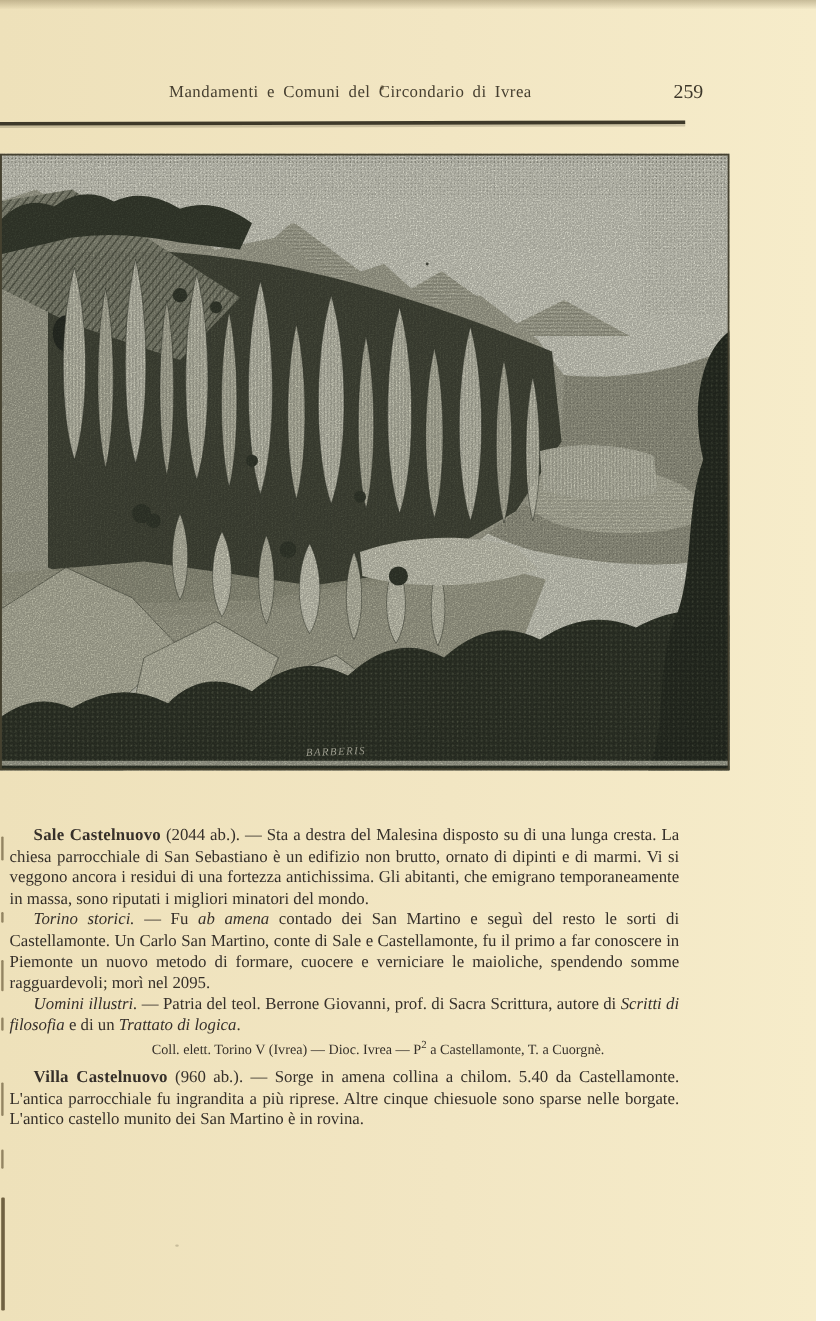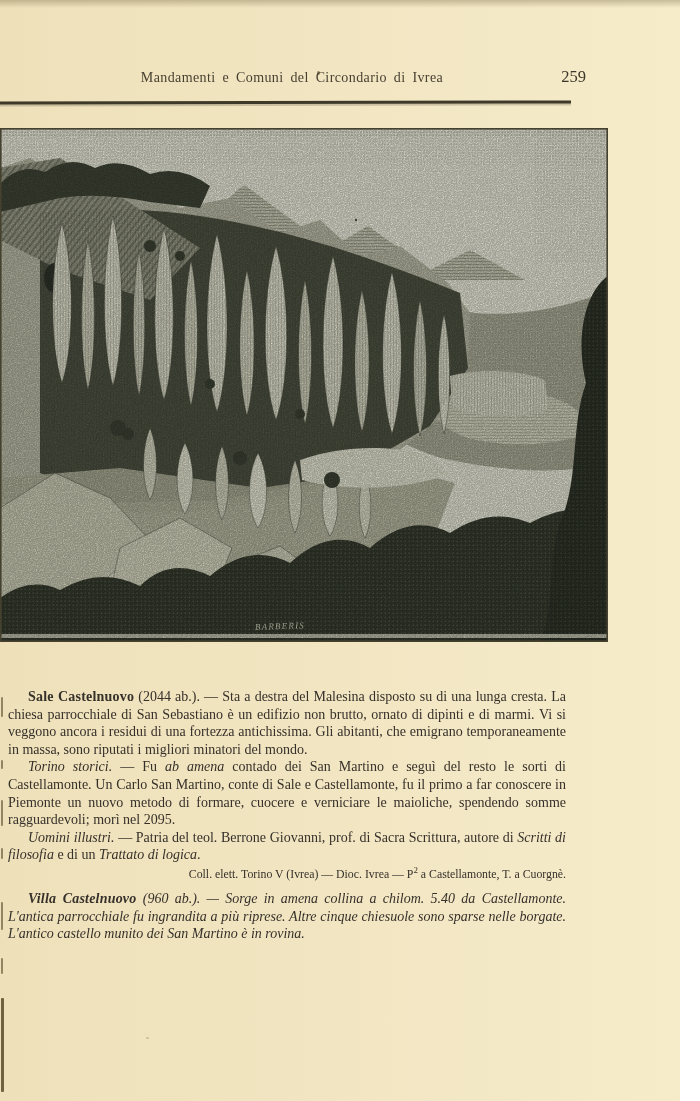--- a/index.html
+++ b/index.html
@@ -18,22 +18,22 @@
         transform:rotate(-.12deg);}
   .figure{position:absolute;top:128px;left:0;width:608px;height:514px;}
   .figure svg{display:block;}
   .caption{position:absolute;top:650px;left:0;width:590px;text-align:center;
         font-size:13px;color:#39342b;word-spacing:2px;}
   .caption .smallcaps{font-variant:small-caps;}
   .article{position:absolute;top:688px;left:8px;width:558px;font-size:14px;
         line-height:17.6px;text-align:justify;color:#36302a;}
   .article p{margin:0;text-indent:20px;}
   .article p.note{font-size:11.8px;line-height:16px;text-indent:0;padding-left:56px;
-        text-align:right;margin-top:2px;}
-  .article p.spaced{margin-top:8px;font-style:italic;}
+        text-align:center;margin-top:2px;}
+  .article p.spaced{margin-top:8px;}
   .article b{font-weight:700;letter-spacing:.2px;}
   .article sup{font-size:9px;line-height:0;}
   .tick{position:absolute;left:1px;width:2px;background:rgba(72,56,26,.55);border-radius:1px;}
   .speck{position:absolute;background:rgba(60,50,30,.55);border-radius:50%;}
 </style>
 </head>
 <body>
 
 <div class="page">
   <div class="topshade"></div>

